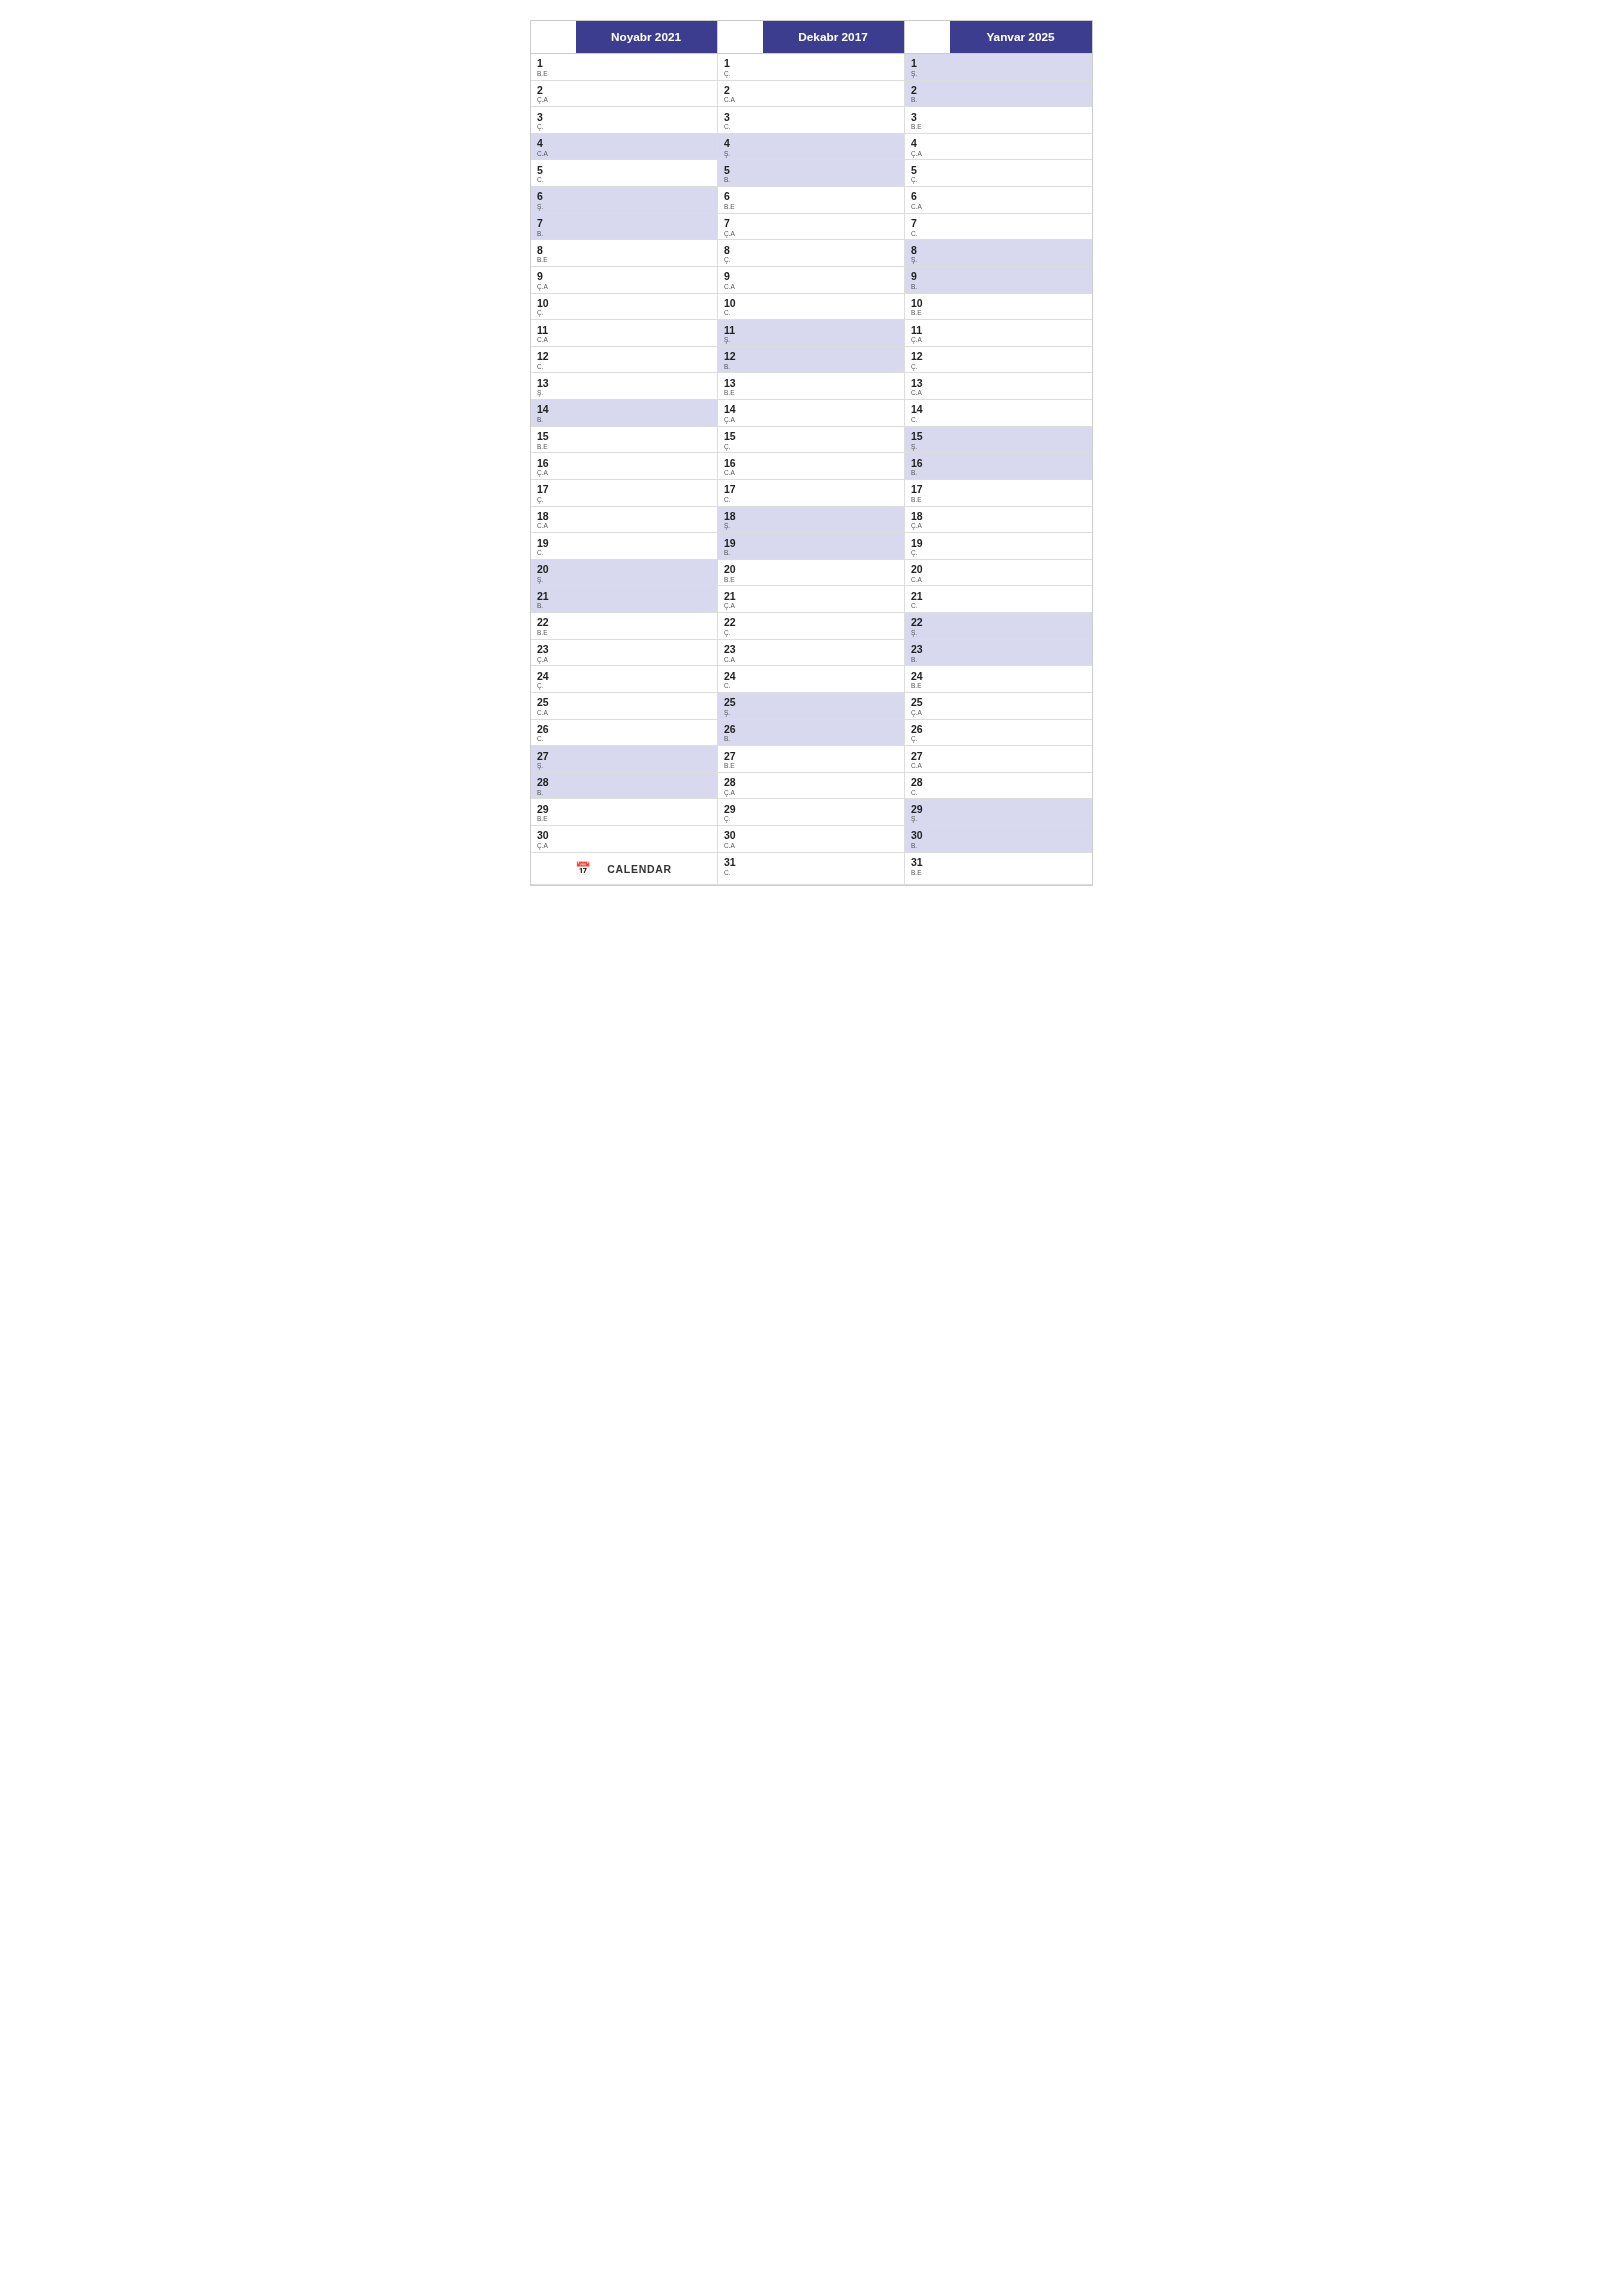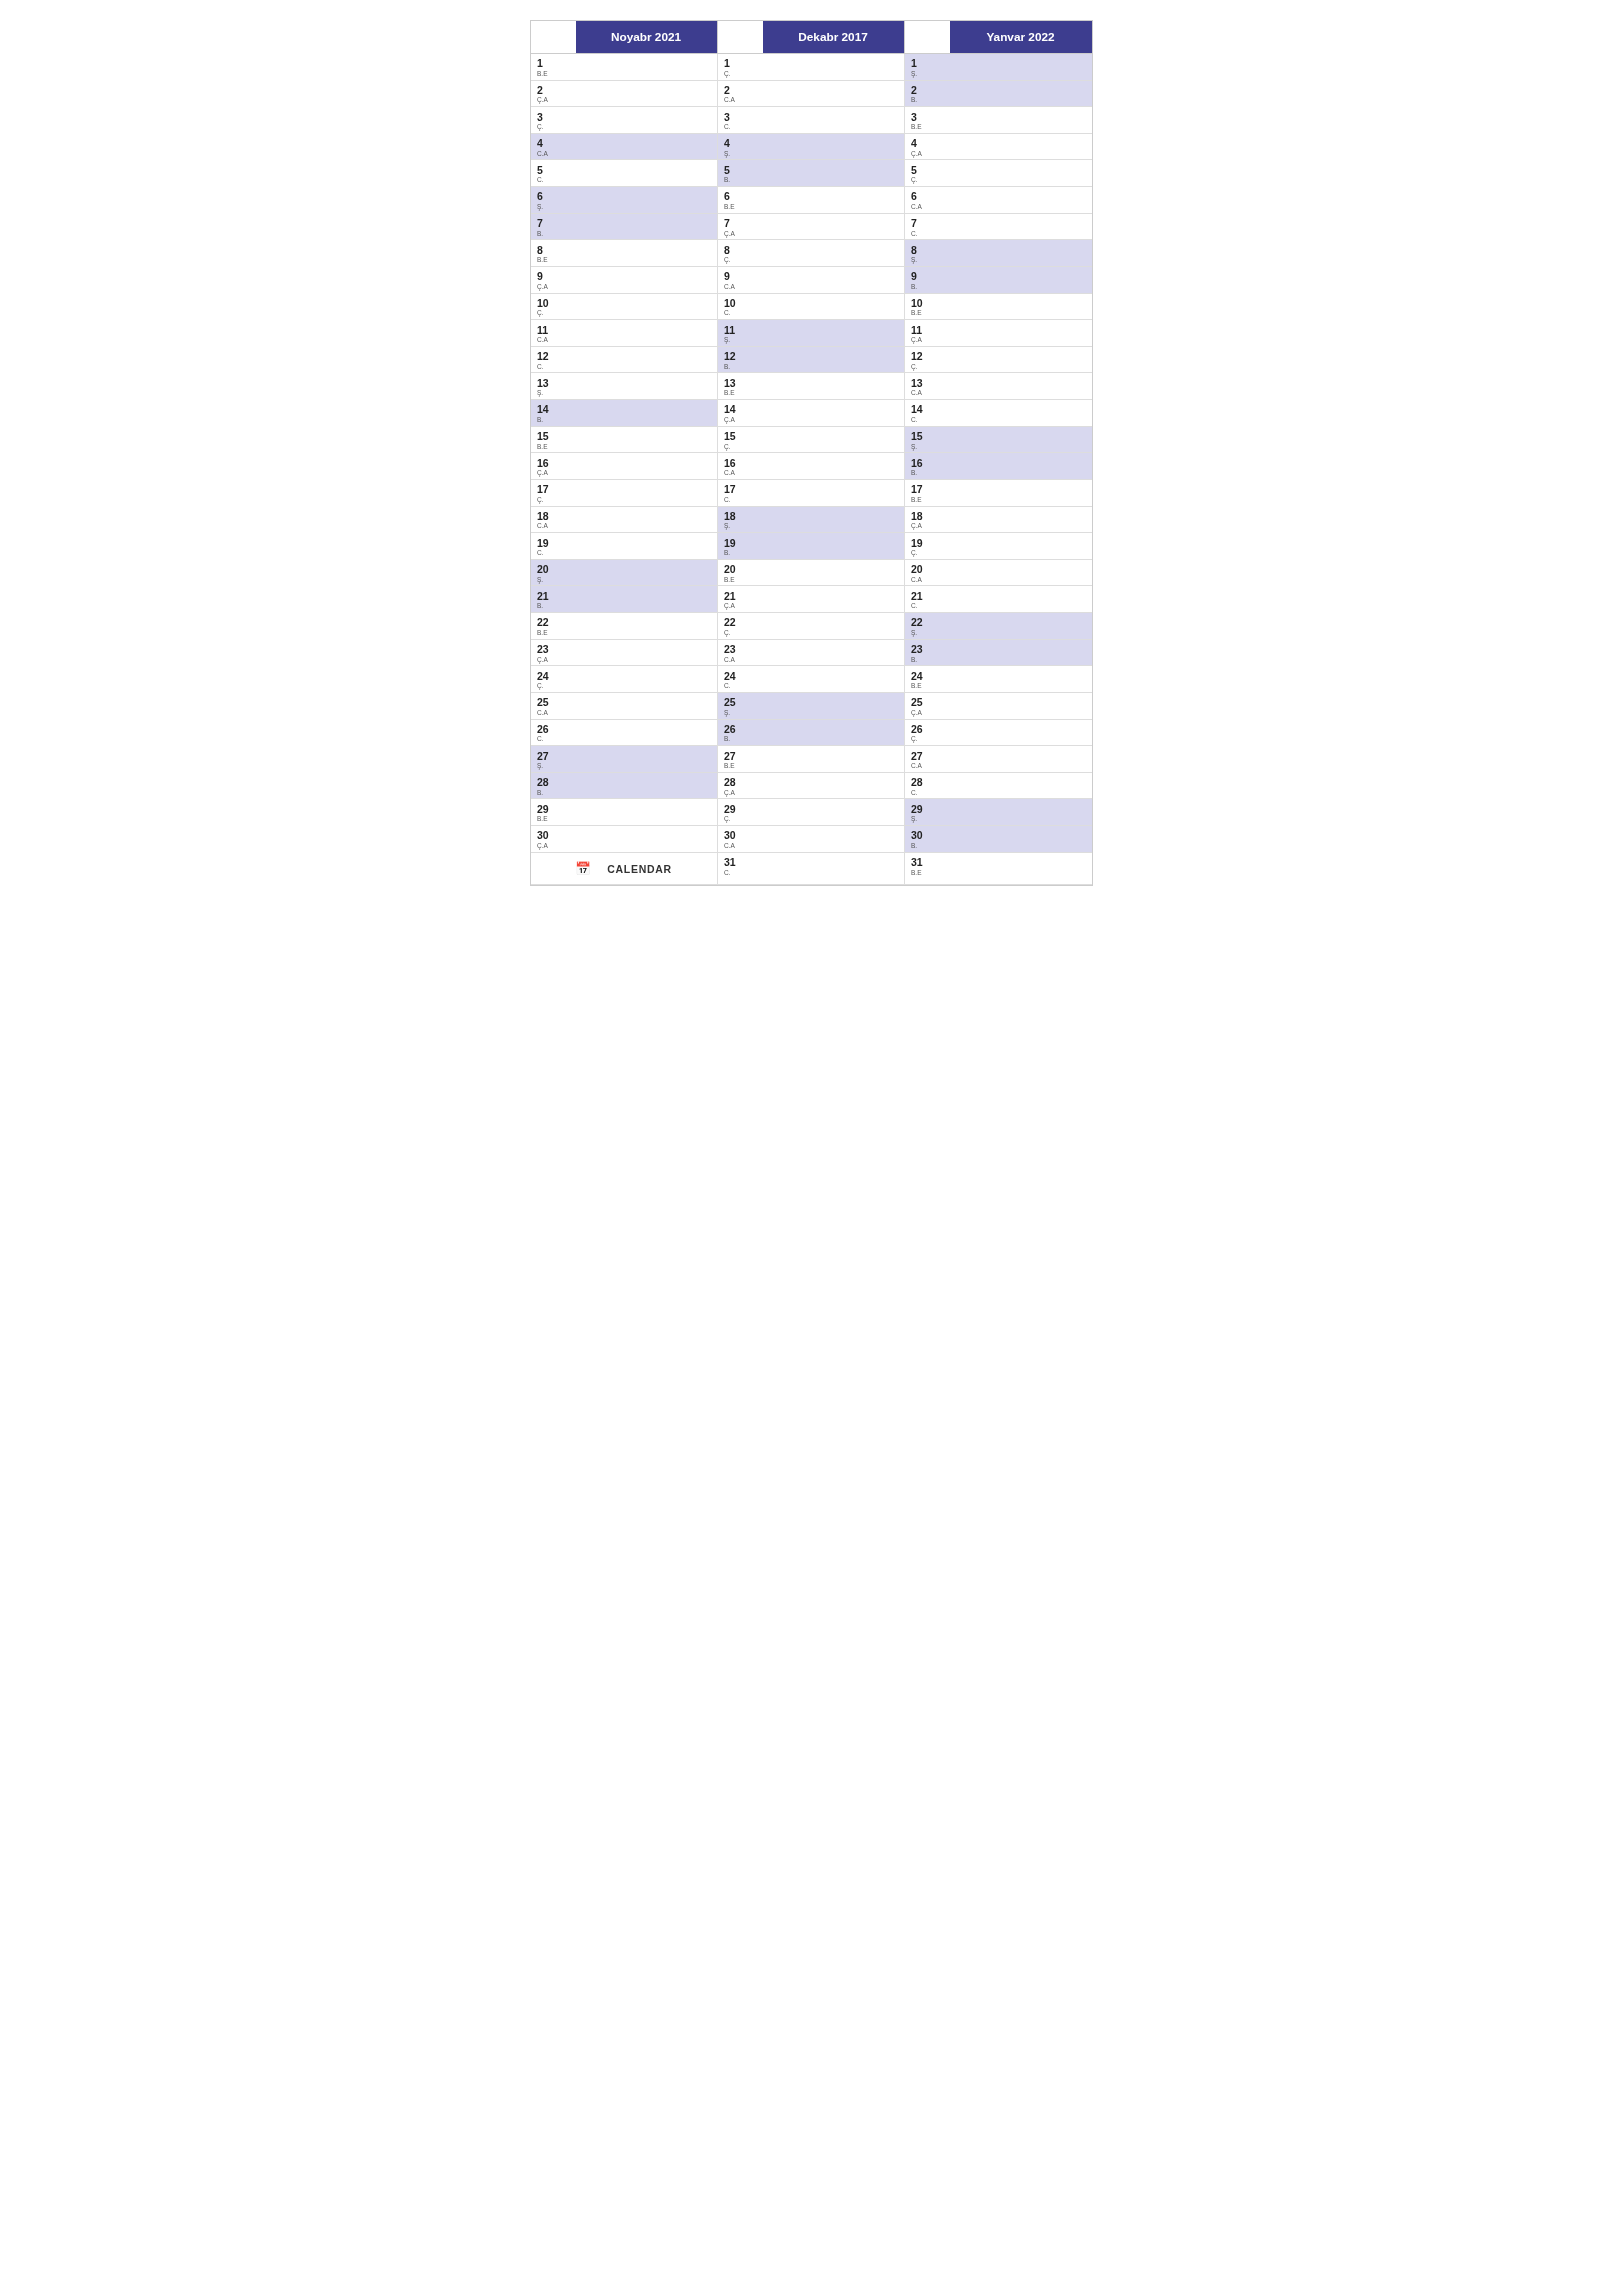--- a/index.html
+++ b/index.html
@@ -88,21 +88,21 @@
 
 <div class="calendar-container">
   <div class="header-row">
     <div class="month-header">
       <span>Noyabr 2021</span>
     </div>
     <div class="month-header">
       <span>Dekabr 2017</span>
     </div>
     <div class="month-header">
-      <span>Yanvar 2022</span>
+      <span>Yanvar 2025</span>
     </div>
   </div>
   <div class="days-grid" id="days-grid">
   <div class="day-cell">
         <div class="day-number">1</div>
         <div class="day-abbr">B.E</div>
       </div>
       <div class="day-cell">
         <div class="day-number">1</div>
         <div class="day-abbr">Ç.</div>

